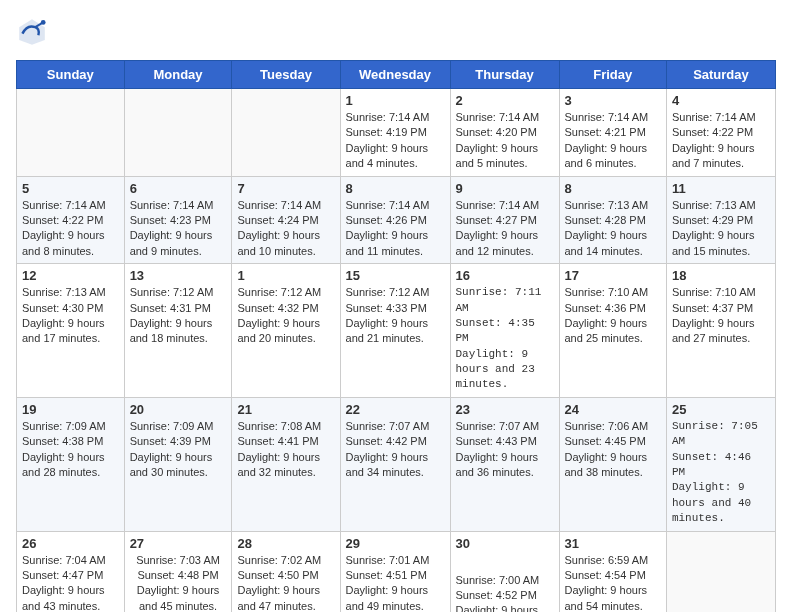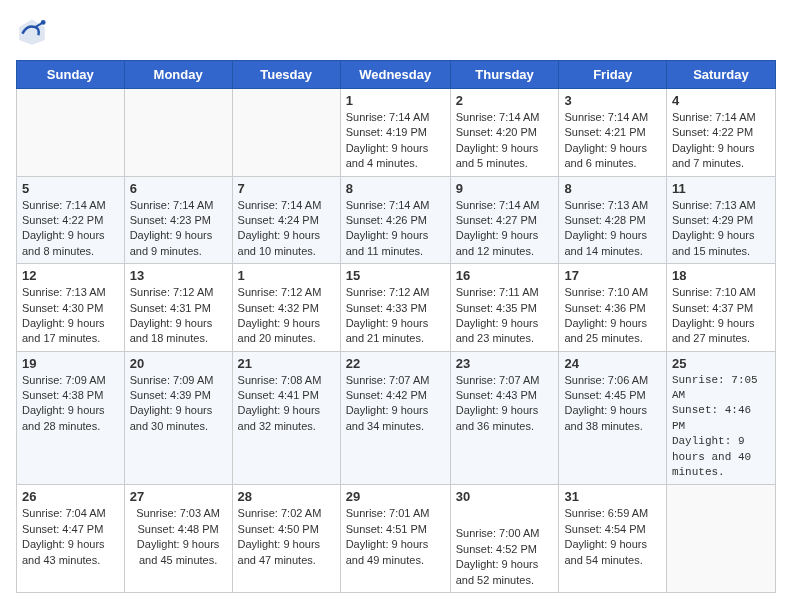--- a/index.html
+++ b/index.html
@@ -221,21 +221,21 @@
 Daylight: 9 hours and 20 minutes.</div>
         </td>
         <td>
           <span class="day-num">15</span>
           <div class="cell-text" style="white-space: pre-line;">Sunrise: 7:12 AM
 Sunset: 4:33 PM
 Daylight: 9 hours and 21 minutes.</div>
         </td>
         <td>
           <span class="day-num">16</span>
-          <div class="cell-text" style="white-space: pre-line;">Sunrise: 7:11 AM
+          <div class="cell-text" style="white-space: pre-line; font-family: Liberation Mono, monospace;">Sunrise: 7:11 AM
 Sunset: 4:35 PM
 Daylight: 9 hours and 23 minutes.</div>
         </td>
         <td>
           <span class="day-num">17</span>
           <div class="cell-text" style="white-space: pre-line;">Sunrise: 7:10 AM
 Sunset: 4:36 PM
 Daylight: 9 hours and 25 minutes.</div>
         </td>
         <td>

